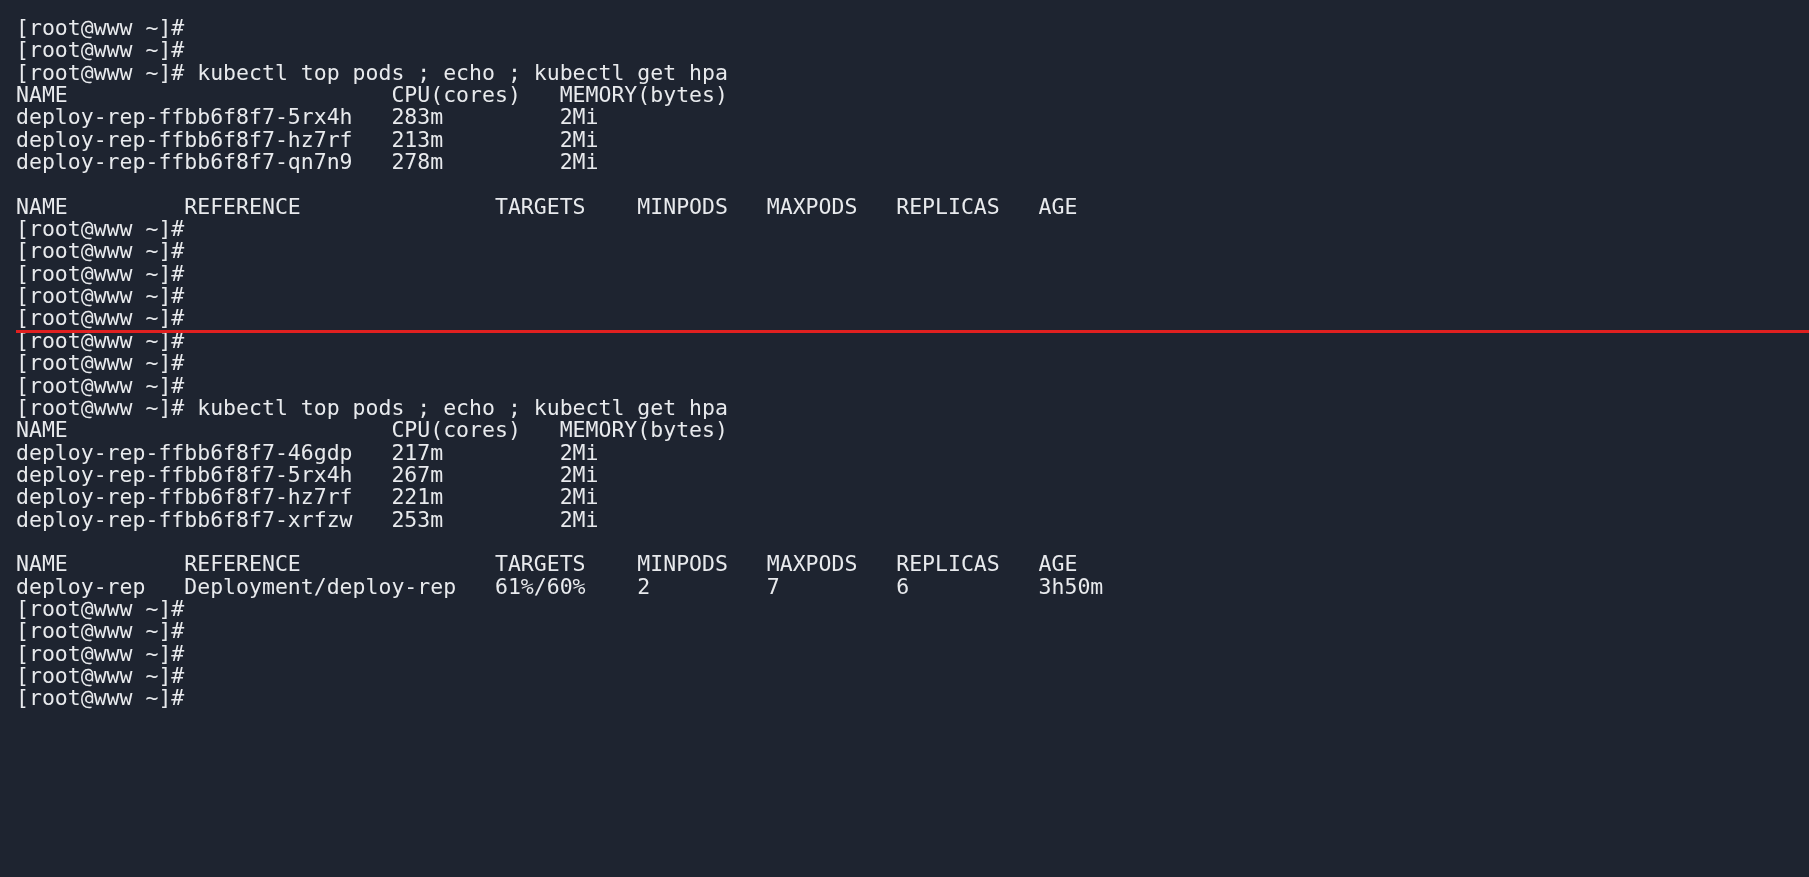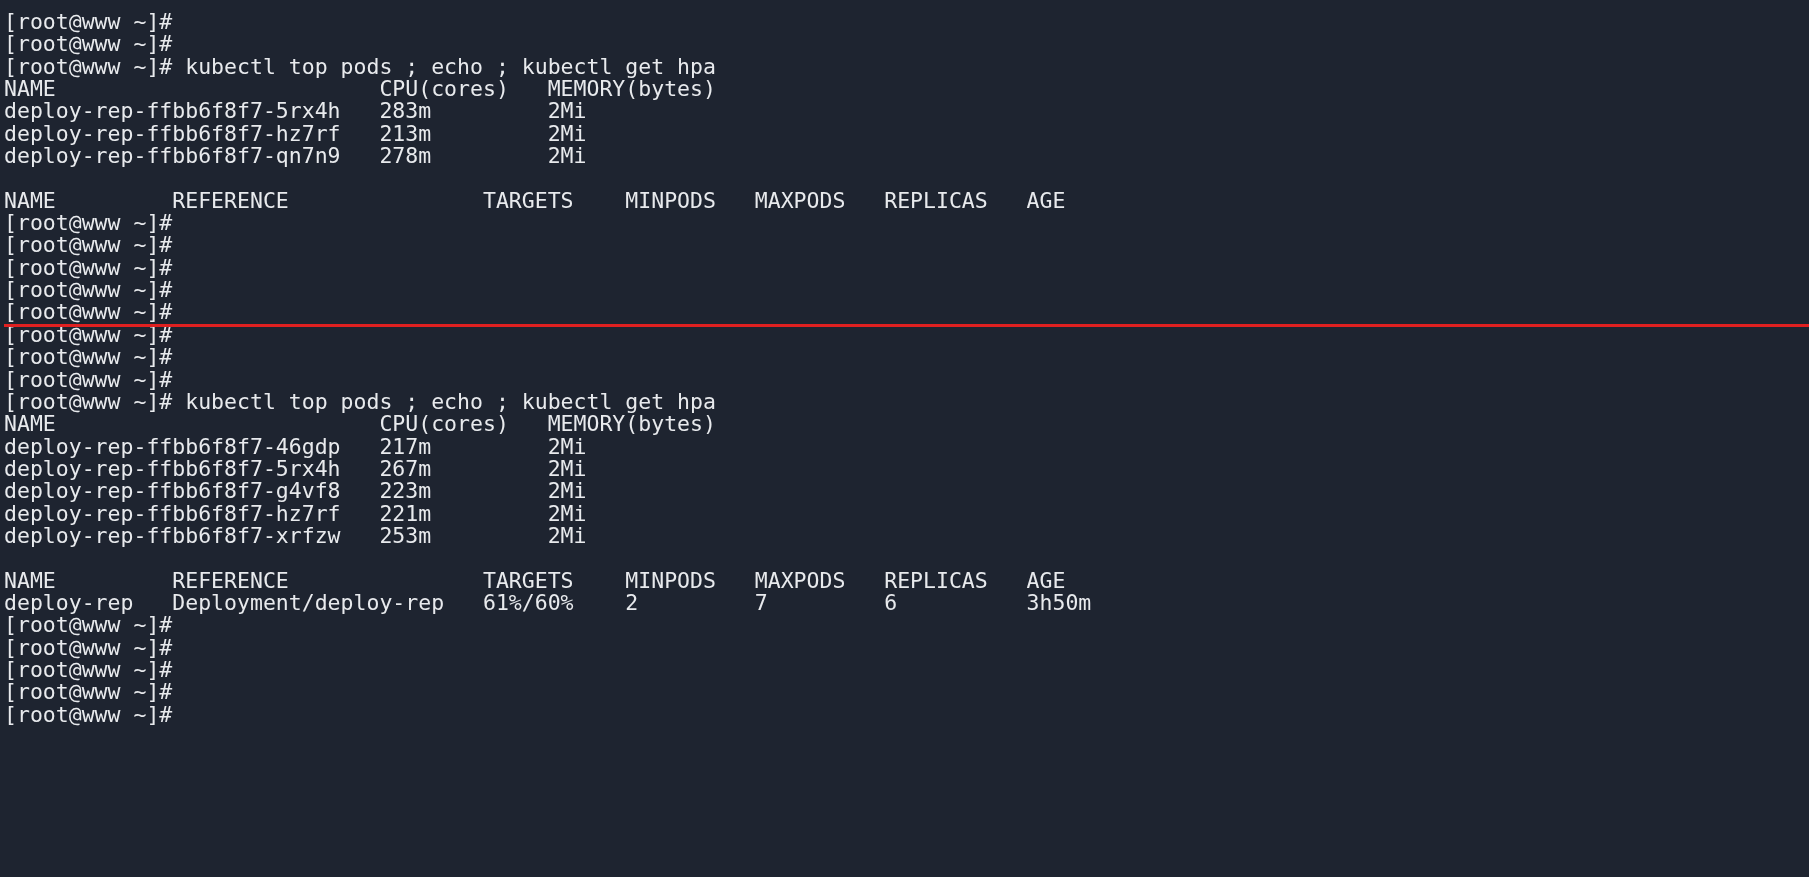--- a/index.html
+++ b/index.html
@@ -17,24 +17,24 @@
   #terminal {
     position: relative;
     width: 1809px;
     height: 877px;
     background: #1e2430;
     box-sizing: border-box;
     padding: 0;
   }
   .screen {
     position: absolute;
-    top: 10px;
+    top: 16px;
     left: 0;
     width: 1809px;
-    padding-left: 4px;
+    padding-left: 16px;
     padding-top: 1px;
     box-sizing: border-box;
   }
   .line {
     display: block;
     white-space: pre;
     font-family: "DejaVu Sans Mono", "Liberation Mono", monospace;
     font-size: 21.5px;
     line-height: 22.35px;
     color: #e8eaed;
@@ -86,21 +86,20 @@
       <div class="sep-wrap">
         <div class="redline" style="background: rgb(224, 32, 32);"></div>
         <div class="line">[root@www ~]#</div>
       </div>
       <div class="line">[root@www ~]#</div>
       <div class="line">[root@www ~]#</div>
       <div class="line">[root@www ~]# kubectl top pods ; echo ; kubectl get hpa</div>
       <div class="line">NAME                         CPU(cores)   MEMORY(bytes)</div>
       <div class="line">deploy-rep-ffbb6f8f7-46gdp   217m         2Mi</div>
       <div class="line">deploy-rep-ffbb6f8f7-5rx4h   267m         2Mi</div>
-      <div class="line">deploy-rep-ffbb6f8f7-g4vf8   223m         2Mi</div>
       <div class="line">deploy-rep-ffbb6f8f7-hz7rf   221m         2Mi</div>
       <div class="line">deploy-rep-ffbb6f8f7-xrfzw   253m         2Mi</div>
       <div class="line blank"> </div>
       <div class="line">NAME         REFERENCE               TARGETS    MINPODS   MAXPODS   REPLICAS   AGE</div>
       <div class="line">deploy-rep   Deployment/deploy-rep   61%/60%    2         7         6          3h50m</div>
       <div class="line">[root@www ~]#</div>
       <div class="line">[root@www ~]#</div>
       <div class="line">[root@www ~]#</div>
       <div class="line">[root@www ~]#</div>
       <div class="line">[root@www ~]#</div>

